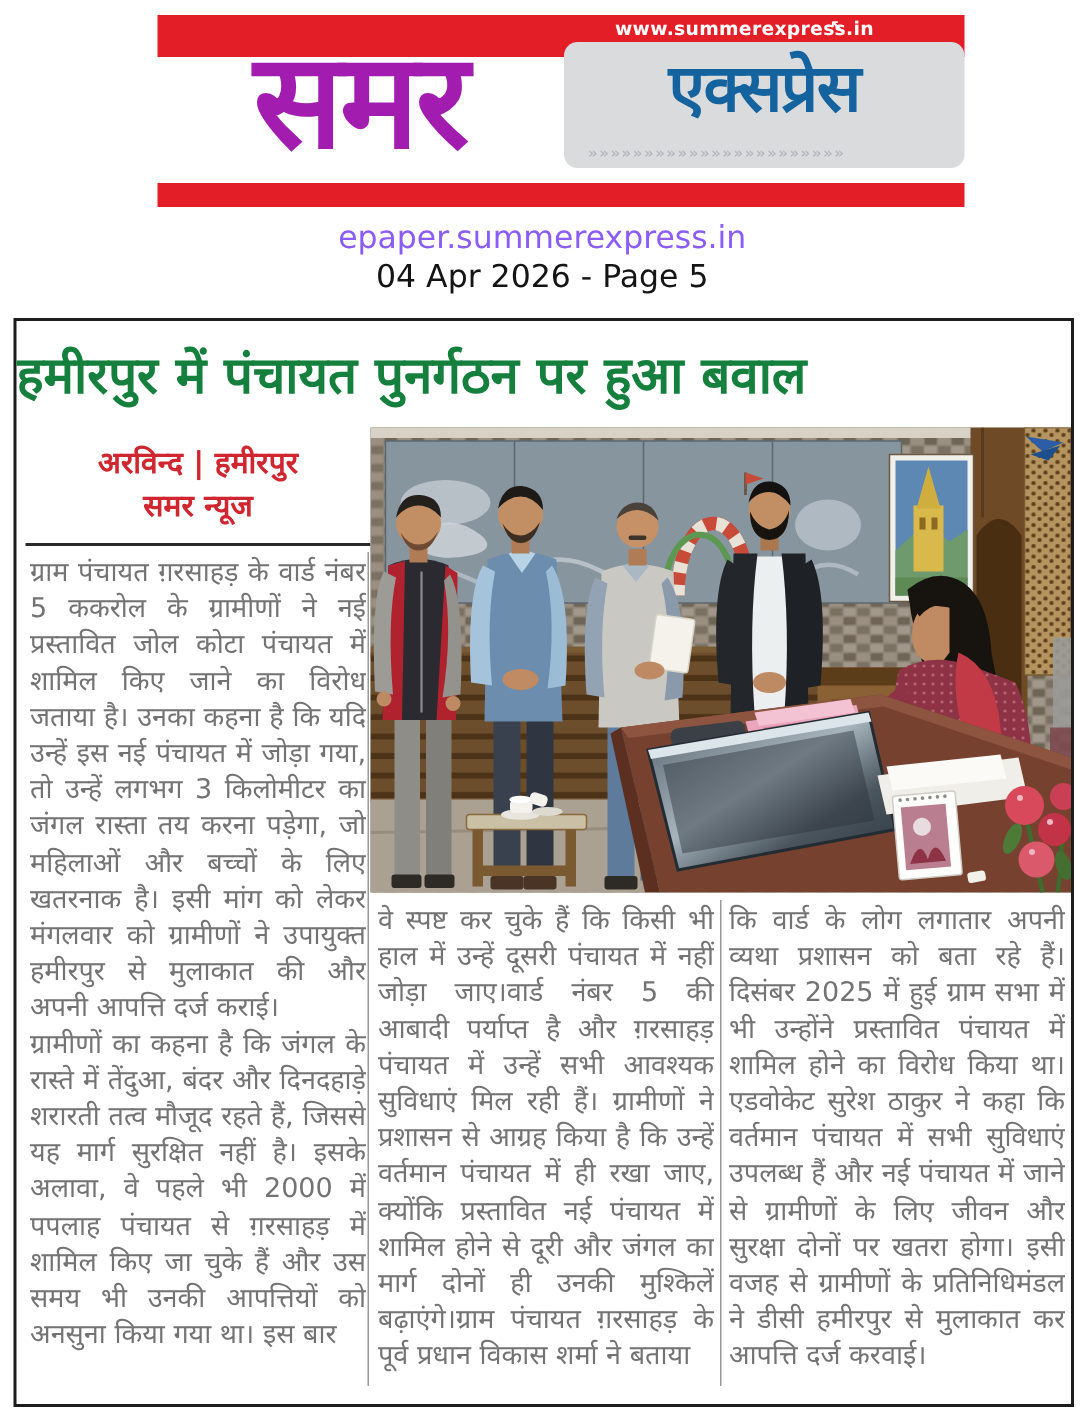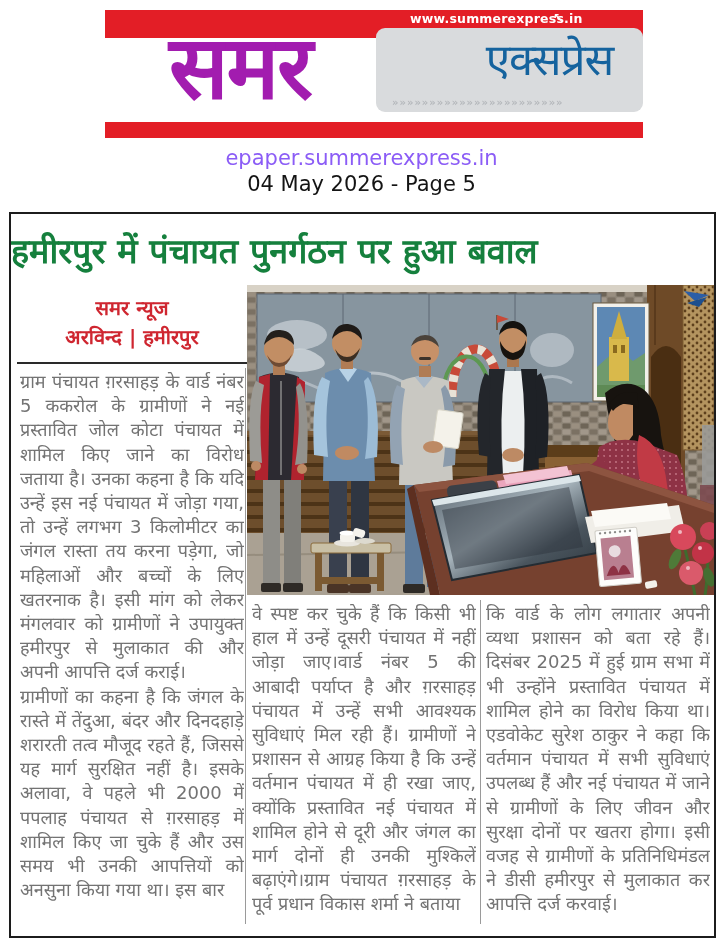--- a/index.html
+++ b/index.html
@@ -15,21 +15,21 @@
     position:absolute;left:100px;top:16px;width:280px;height:108px;
     color:#a21caf;font-weight:bold;font-size:88px;line-height:104px;text-align:center;
     letter-spacing:-2px;
   }
   .logo-grey-box{
     position:absolute;left:376px;top:28px;width:267px;height:84px;
     background:#d9dbdd;border-radius:9px;
   }
   .logo-blue{
     position:absolute;left:0;top:2px;width:100%;text-align:center;
-    color:#15639e;font-weight:normal;font-size:44px;line-height:60px;letter-spacing:-1px;padding-left:40px;
+    color:#15639e;font-weight:bold;font-size:44px;line-height:60px;letter-spacing:-1px;
   }
   .chevrons{
     position:absolute;left:16px;bottom:4px;color:#b5b8bc;font-size:10px;
     font-weight:bold;letter-spacing:1px;white-space:nowrap;overflow:hidden;width:200px;
   }
   .mast-bottombar{position:absolute;left:105px;top:122px;width:538px;height:16px;background:#e31e26;}
   .epaper-domain{position:absolute;left:0;top:146px;width:100%;text-align:center;font-size:21px;color:#8b5cf6;}
   .epaper-date{position:absolute;left:0;top:172px;width:100%;text-align:center;font-size:21px;color:#141414;}
   
   .article-box{
@@ -64,28 +64,28 @@
     <span class="mast-cursor">↖</span>
   </div>
   <div class="logo-red">समर</div>
   <div class="logo-grey-box">
     <div class="logo-blue">एक्सप्रेस</div>
     <div class="chevrons">»»»»»»»»»»»»»»»»»»»»»»»</div>
   </div>
   <div class="mast-bottombar"></div>
 
   <div class="epaper-domain">epaper.summerexpress.in</div>
-  <div class="epaper-date">04 May 2026 - Page 5</div>
+  <div class="epaper-date">04 Apr 2026 - Page 5</div>
 
   <div class="article-box">
     <div class="headline">हमीरपुर में पंचायत पुनर्गठन पर हुआ बवाल</div>
 
     <div class="byline">
+      <div>अरविन्द | हमीरपुर</div>
       <div>समर न्यूज</div>
-      <div>अरविन्द | हमीरपुर</div>
     </div>
     <div class="byline-rule"></div>
 
     <div class="photo-wrap">
       <svg width="467" height="310" viewBox="0 0 467 310" xmlns="http://www.w3.org/2000/svg">
         <defs>
           <pattern id="stone" width="18" height="12" patternUnits="userSpaceOnUse">
             <rect width="18" height="12" fill="#8f8678"></rect>
             <rect x="0.5" y="0.5" width="8" height="5" rx="1" fill="#7b7163"></rect>
             <rect x="9.5" y="0.5" width="8" height="5" rx="1" fill="#a1978a"></rect>

